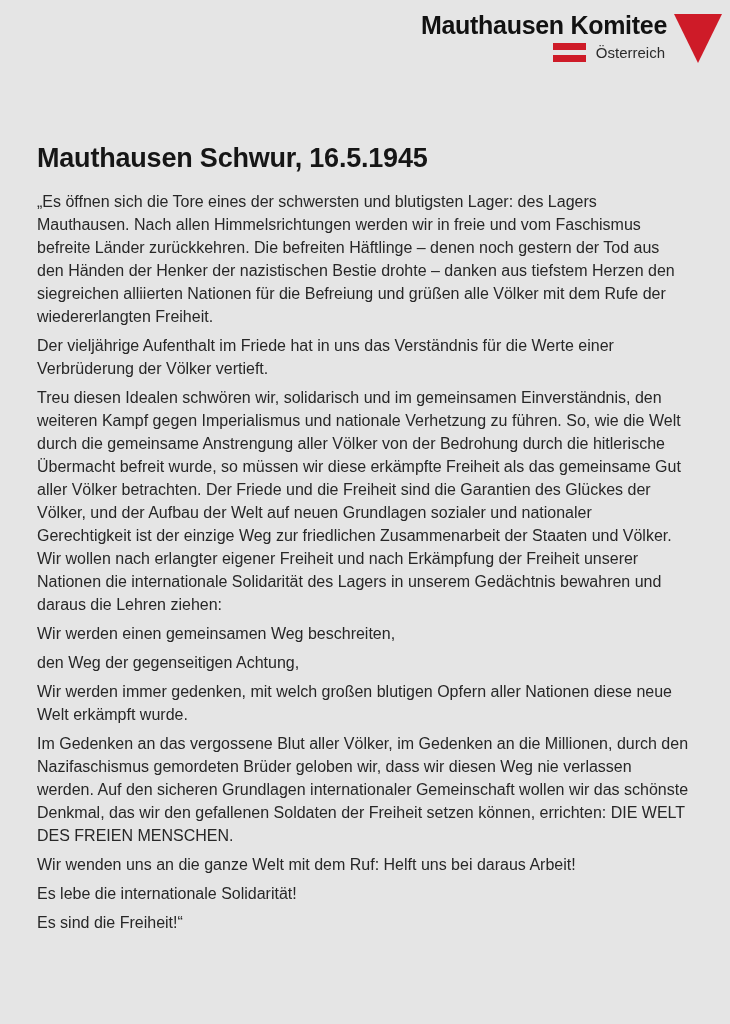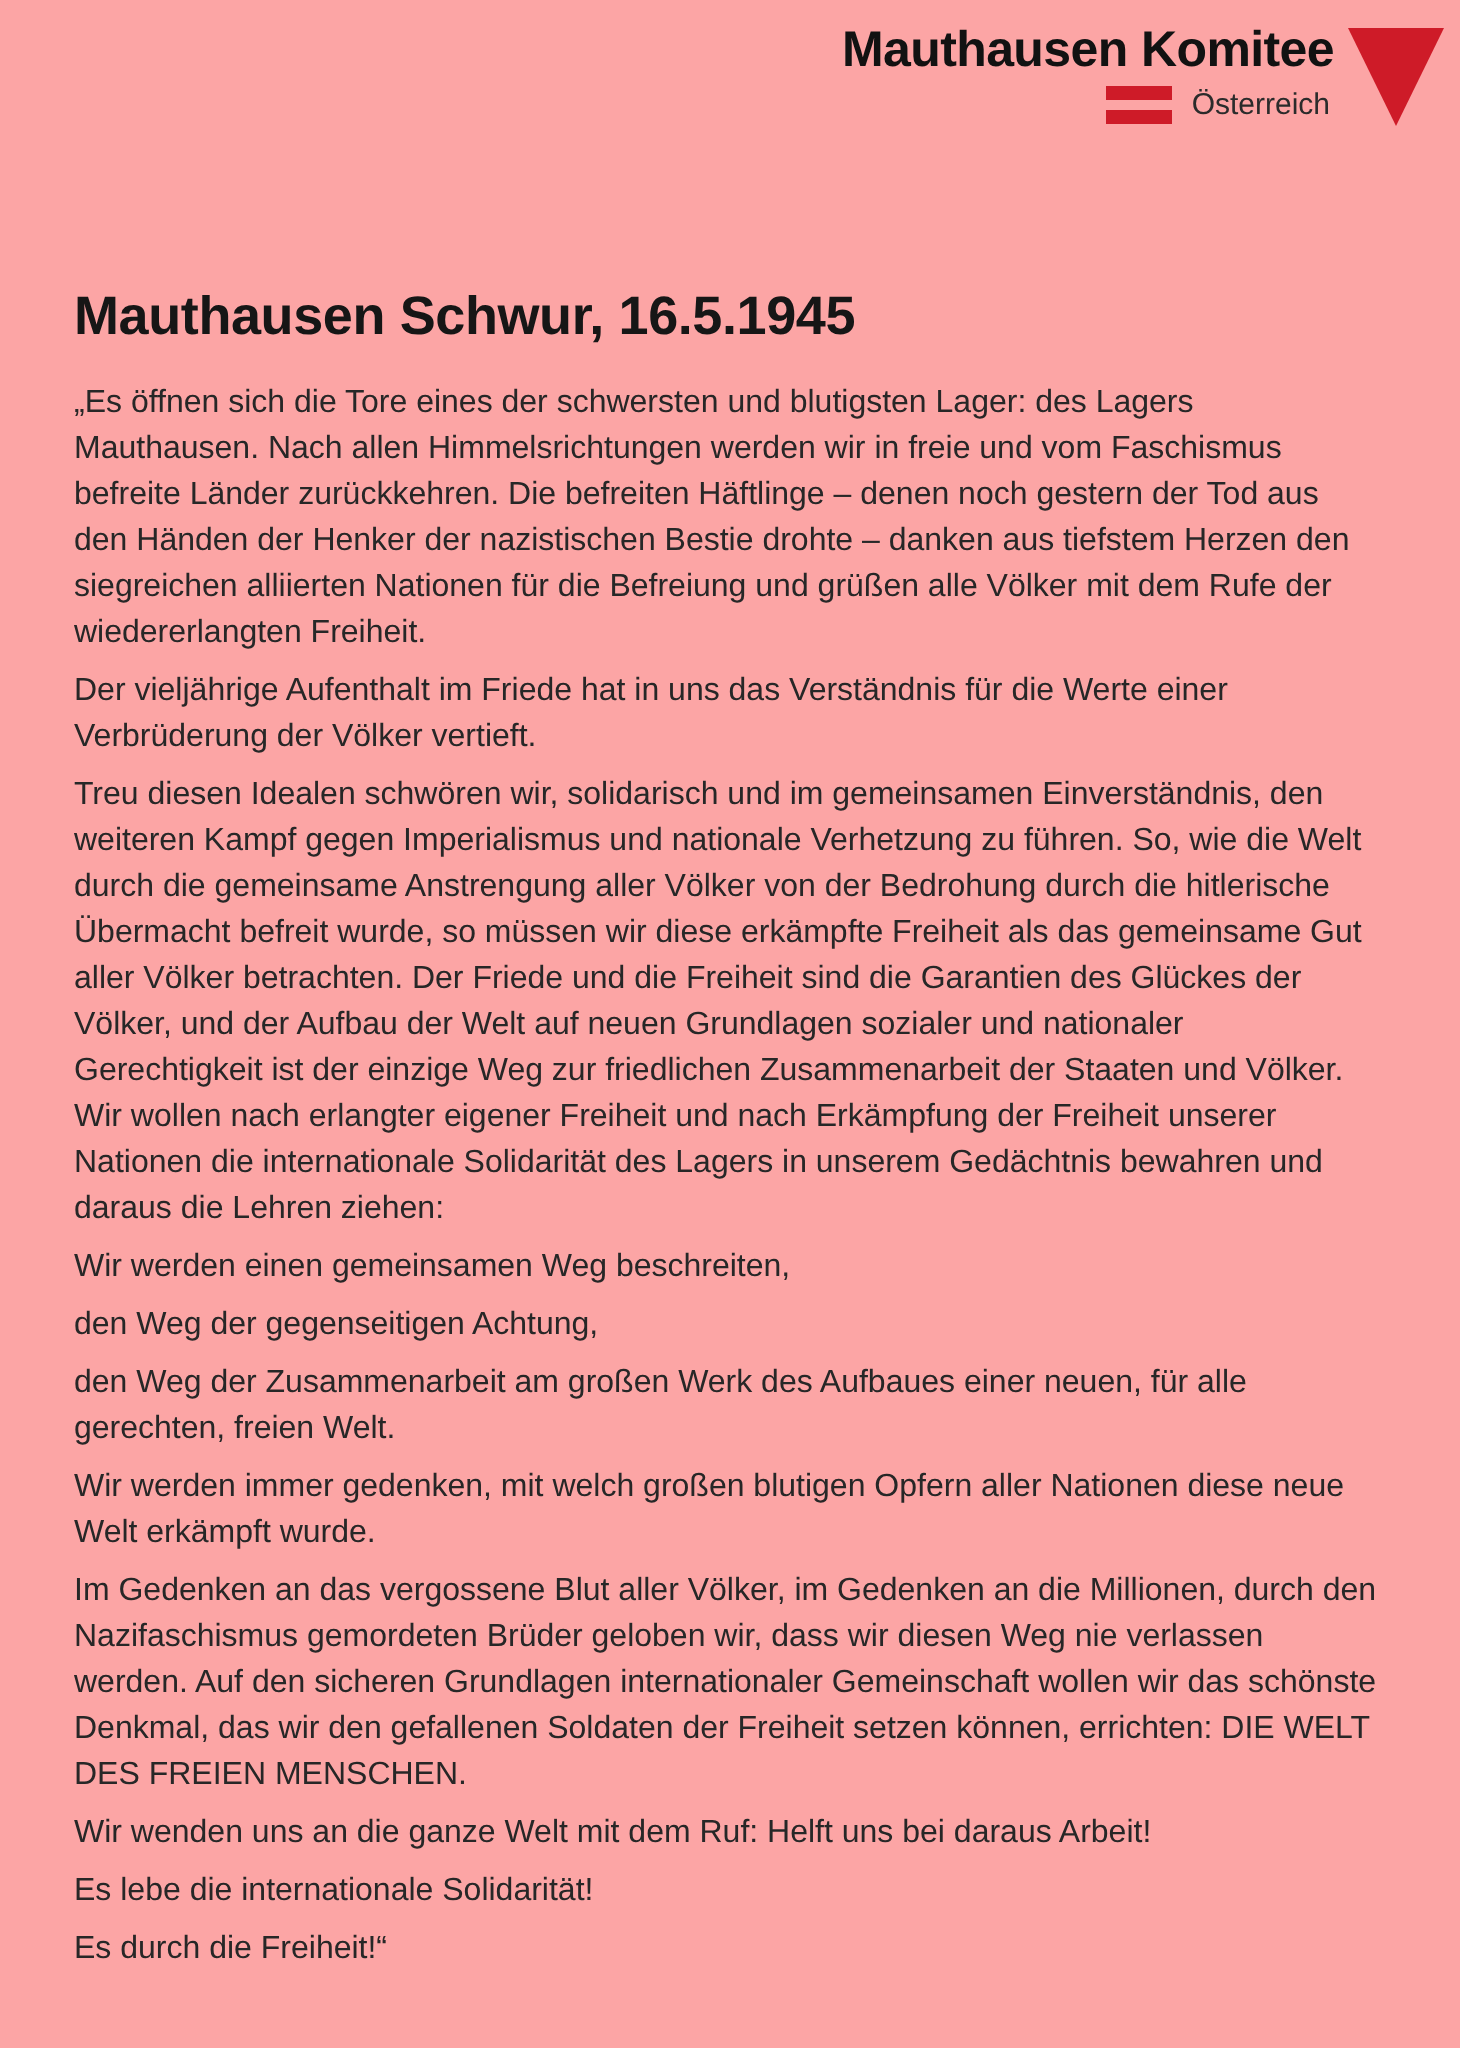--- a/index.html
+++ b/index.html
@@ -13,21 +13,21 @@
   body {
     width: 730px;
     height: 1024px;
     font-family: "Liberation Sans", sans-serif;
     color: var(--ink);
   }
   .page {
     position: relative;
     width: 730px;
     height: 1024px;
-    background: #fca5a5;
+    background: #e5e5e5;
     overflow: hidden;
   }
 
   
   .logo {
     position: absolute;
     top: 11px;
     right: 8px;
     display: flex;
     align-items: flex-start;
@@ -118,22 +118,21 @@
   </header>
 
   <article class="doc">
     <h1 class="doc-title">Mauthausen Schwur, 16.5.1945</h1>
     <div class="paragraphs">
         <p>„Es öffnen sich die Tore eines der schwersten und blutigsten Lager: des Lagers Mauthausen. Nach allen Himmelsrichtungen werden wir in freie und vom Faschismus befreite Länder zurückkehren. Die befreiten Häftlinge – denen noch gestern der Tod aus den Händen der Henker der nazistischen Bestie drohte – danken aus tiefstem Herzen den siegreichen alliierten Nationen für die Befreiung und grüßen alle Völker mit dem Rufe der wiedererlangten Freiheit.</p>
         <p>Der vieljährige Aufenthalt im Friede hat in uns das Verständnis für die Werte einer Verbrüderung der Völker vertieft.</p>
         <p>Treu diesen Idealen schwören wir, solidarisch und im gemeinsamen Einverständnis, den weiteren Kampf gegen Imperialismus und nationale Verhetzung zu führen. So, wie die Welt durch die gemeinsame Anstrengung aller Völker von der Bedrohung durch die hitlerische Übermacht befreit wurde, so müssen wir diese erkämpfte Freiheit als das gemeinsame Gut aller Völker betrachten. Der Friede und die Freiheit sind die Garantien des Glückes der Völker, und der Aufbau der Welt auf neuen Grundlagen sozialer und nationaler Gerechtigkeit ist der einzige Weg zur friedlichen Zusammenarbeit der Staaten und Völker. Wir wollen nach erlangter eigener Freiheit und nach Erkämpfung der Freiheit unserer Nationen die internationale Solidarität des Lagers in unserem Gedächtnis bewahren und daraus die Lehren ziehen:</p>
         <p>Wir werden einen gemeinsamen Weg beschreiten,</p>
         <p>den Weg der gegenseitigen Achtung,</p>
-        <p>den Weg der Zusammenarbeit am großen Werk des Aufbaues einer neuen, für alle gerechten, freien Welt.</p>
         <p>Wir werden immer gedenken, mit welch großen blutigen Opfern aller Nationen diese neue Welt erkämpft wurde.</p>
         <p>Im Gedenken an das vergossene Blut aller Völker, im Gedenken an die Millionen, durch den Nazifaschismus gemordeten Brüder geloben wir, dass wir diesen Weg nie verlassen werden. Auf den sicheren Grundlagen internationaler Gemeinschaft wollen wir das schönste Denkmal, das wir den gefallenen Soldaten der Freiheit setzen können, errichten: DIE WELT DES FREIEN MENSCHEN.</p>
         <p>Wir wenden uns an die ganze Welt mit dem Ruf: Helft uns bei daraus Arbeit!</p>
         <p>Es lebe die internationale Solidarität!</p>
-        <p>Es durch die Freiheit!“</p>
+        <p>Es sind die Freiheit!“</p>
       </div>
   </article>
 
 </div>
 
 </body></html>

